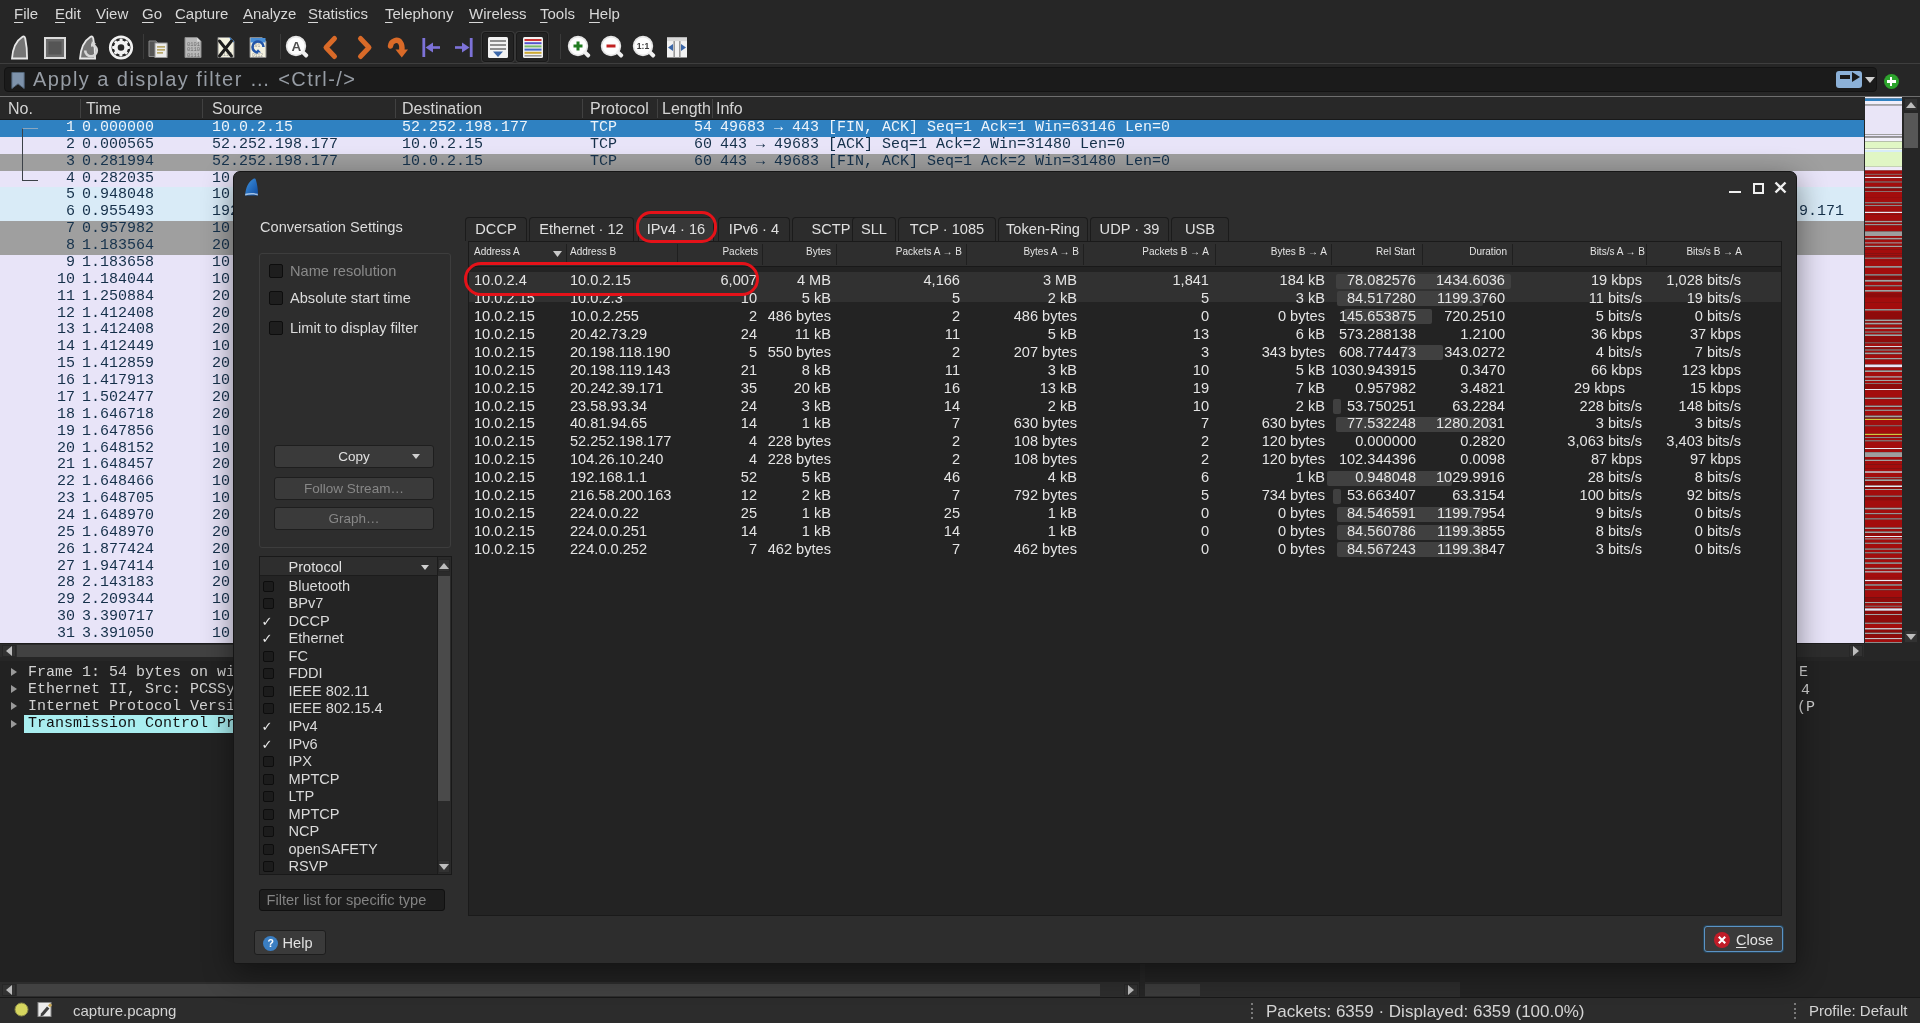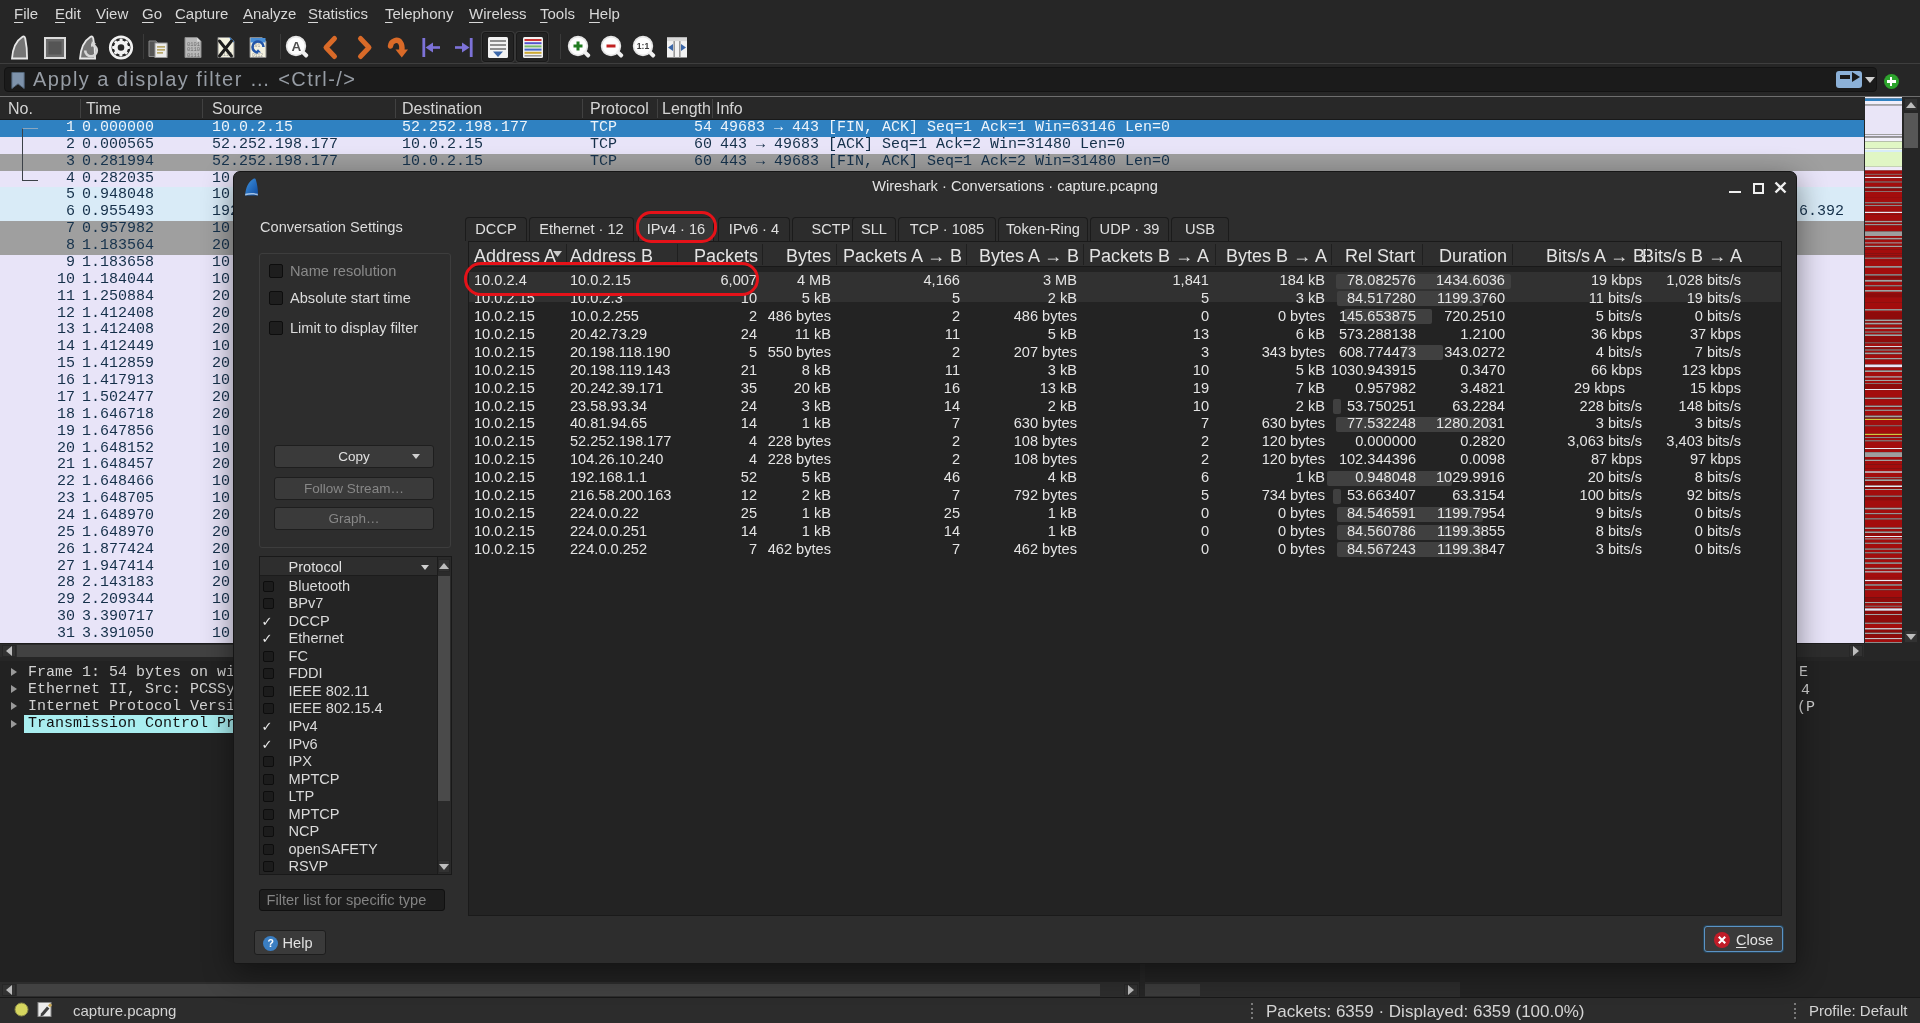--- a/index.html
+++ b/index.html
@@ -66,21 +66,21 @@
  border:1px solid #161616;border-radius:7px 7px 3px 3px;box-shadow:0 8px 30px rgba(0,0,0,.45)}
 #dtitle{position:absolute;left:0;top:0;width:100%;height:30px;font-size:14.6px;color:#e4e4e4;text-align:center;line-height:28px}
 .wbtn{position:absolute;top:10px}
 
 .tab{position:absolute;top:45px;height:24px;background:#2c2c2c;border:1px solid #1b1b1b;border-bottom:none;
  border-radius:4px 4px 0 0;font-size:14.6px;color:#e0e0e0;text-align:center;line-height:23px}
 .tabsel{background:#373737;height:25px}
 
 #tframe{position:absolute;left:233.5px;top:69px;width:1314.5px;height:675px;background:#232323;border:1px solid #1a1a1a}
 #thead{position:absolute;left:0;top:0;width:100%;height:25px;background:#2e2e2e;border-bottom:1px solid #191919}
-#thead span{position:absolute;top:3.5px;font-size:18px;color:#e3e3e3}
+#thead span{position:absolute;top:3.5px;font-size:10px;color:#e3e3e3}
 #thead i{position:absolute;top:2px;width:1px;height:21px;background:#1f1f1f}
 .tr{position:absolute;left:0;width:1312.5px;height:30px;font-size:14.6px;line-height:17.9px;color:#e4e4e4}
 .tr span{position:absolute;top:0;white-space:pre}
 .bar{position:absolute;top:1.5px;height:15px;background:#404040;border-radius:2px}
 
 .ckb{position:absolute;width:14px;height:14px;background:#1e1e1e;border:1px solid #0d0d0d;border-radius:2px}
 .btn{position:absolute;left:40px;width:160px;height:23px;background:#3a3a3a;border:1px solid #1e1e1e;border-radius:3px;
  font-size:13.5px;color:#e0e0e0;text-align:center;line-height:21px}
 .btndis{color:#878787}
 
@@ -263,21 +263,21 @@
 <i style="left:582px"></i>
 <i style="left:657px"></i>
 <i style="left:712px"></i>
 </div>
 <div id="plist" class="mono">
 <div class="pr rsel" style="top:0.0px"><span class="c0">1</span><span class="c1">0.000000</span><span class="c2">10.0.2.15</span><span class="c3">52.252.198.177</span><span class="c4">TCP</span><span class="c5">54</span><span class="c6">49683 → 443 [FIN, ACK] Seq=1 Ack=1 Win=63146 Len=0</span></div>
 <div class="pr rlav" style="top:16.87px"><span class="c0">2</span><span class="c1">0.000565</span><span class="c2">52.252.198.177</span><span class="c3">10.0.2.15</span><span class="c4">TCP</span><span class="c5">60</span><span class="c6">443 → 49683 [ACK] Seq=1 Ack=2 Win=31480 Len=0</span></div>
 <div class="pr rgray" style="top:33.74px"><span class="c0">3</span><span class="c1">0.281994</span><span class="c2">52.252.198.177</span><span class="c3">10.0.2.15</span><span class="c4">TCP</span><span class="c5">60</span><span class="c6">443 → 49683 [FIN, ACK] Seq=1 Ack=2 Win=31480 Len=0</span></div>
 <div class="pr rlav" style="top:50.61px"><span class="c0">4</span><span class="c1">0.282035</span><span class="c2">10</span></div>
 <div class="pr rcyan" style="top:67.48px"><span class="c0">5</span><span class="c1">0.948048</span><span class="c2">10</span></div>
-<div class="pr rcyan" style="top:84.35px"><span class="c0">6</span><span class="c1">0.955493</span><span class="c2">192</span><span style="left:1799px">6.392</span></div>
+<div class="pr rcyan" style="top:84.35px"><span class="c0">6</span><span class="c1">0.955493</span><span class="c2">192</span><span style="left:1799px">9.171</span></div>
 <div class="pr rgray" style="top:101.22px"><span class="c0">7</span><span class="c1">0.957982</span><span class="c2">10</span></div>
 <div class="pr rgray" style="top:118.09px"><span class="c0">8</span><span class="c1">1.183564</span><span class="c2">20</span></div>
 <div class="pr rlav" style="top:134.96px"><span class="c0">9</span><span class="c1">1.183658</span><span class="c2">10</span></div>
 <div class="pr rlav" style="top:151.83px"><span class="c0">10</span><span class="c1">1.184044</span><span class="c2">10</span></div>
 <div class="pr rlav" style="top:168.7px"><span class="c0">11</span><span class="c1">1.250884</span><span class="c2">20</span></div>
 <div class="pr rlav" style="top:185.57px"><span class="c0">12</span><span class="c1">1.412408</span><span class="c2">20</span></div>
 <div class="pr rlav" style="top:202.44px"><span class="c0">13</span><span class="c1">1.412408</span><span class="c2">20</span></div>
 <div class="pr rlav" style="top:219.31px"><span class="c0">14</span><span class="c1">1.412449</span><span class="c2">10</span></div>
 <div class="pr rlav" style="top:236.18px"><span class="c0">15</span><span class="c1">1.412859</span><span class="c2">20</span></div>
 <div class="pr rlav" style="top:253.05px"><span class="c0">16</span><span class="c1">1.417913</span><span class="c2">10</span></div>
@@ -548,21 +548,20 @@
 <svg class="abs" style="left:9px;top:5px" width="21" height="21" viewBox="0 0 21 21">
       <defs>
         <linearGradient id="fg" x1="0" y1="0" x2="1" y2="1">
           <stop offset="0" stop-color="#3f94e0"></stop>
           <stop offset="1" stop-color="#0f4a9e"></stop>
         </linearGradient>
       </defs>
       <path d="M2.2 18.5 C2.5 11 5.5 4.5 10.5 1.8 C11.8 1.2 12.8 1.8 13 3.2 C14.3 8.2 15.3 13.5 14.8 18.5 Z" fill="url(#fg)"></path>
       <path d="M2.2 18.5 C6 17.2 11 17.2 14.8 18.5 L14.8 16.8 C11 15.8 6 15.8 2.2 16.8 Z" fill="#bcd4ee" opacity="0.85"></path>
     </svg>
-<div id="dtitle">Wireshark · Conversations · capture.pcapng</div>
 <div class="wbtn" style="left:1495px;top:18.5px;width:12px;height:2.6px;background:#f0f0f0"></div>
 <div class="wbtn" style="left:1519px;top:10.5px;width:11px;height:11px;border:2px solid #f0f0f0"></div>
 <svg class="wbtn" style="left:1540px;top:9px" width="13" height="13">
       <path d="M1.5 1.5 L11.5 11.5 M11.5 1.5 L1.5 11.5" stroke="#f0f0f0" stroke-width="2.4"></path>
     </svg>
 <div class="tab" style="left:231px;width:62px">DCCP</div>
 <div class="tab" style="left:295px;width:105px">Ethernet · 12</div>
 <div class="tab tabsel" style="left:404px;width:76px">IPv4 · 16</div>
 <div class="tab" style="left:484px;width:72px">IPv6 · 4</div>
 <div class="tab" style="left:558px;width:78px">SCTP</div>
@@ -765,21 +764,21 @@
         <span style="left:5.5px">10.0.2.15</span>
         <span style="left:101.5px">192.168.1.1</span>
         <span style="right:1024px">52</span>
         <span style="right:950px">5 kB</span>
         <span style="right:821px">46</span>
         <span style="right:704px">4 kB</span>
         <span style="right:572px">6</span>
         <span style="right:456px">1 kB</span>
         <span style="right:365px">0.948048</span>
         <span style="right:276px">1029.9916</span>
-        <span style="right:139px">20 bits/s</span>
+        <span style="right:139px">28 bits/s</span>
         <span style="right:40px">8 bits/s</span>
       </div>
 <div class="tr" style="top:245.16px;">
         <div class="bar" style="left:864.4px;width:7.7px"></div>
         <span style="left:5.5px">10.0.2.15</span>
         <span style="left:101.5px">216.58.200.163</span>
         <span style="right:1024px">12</span>
         <span style="right:950px">2 kB</span>
         <span style="right:821px">7</span>
         <span style="right:704px">792 bytes</span>

